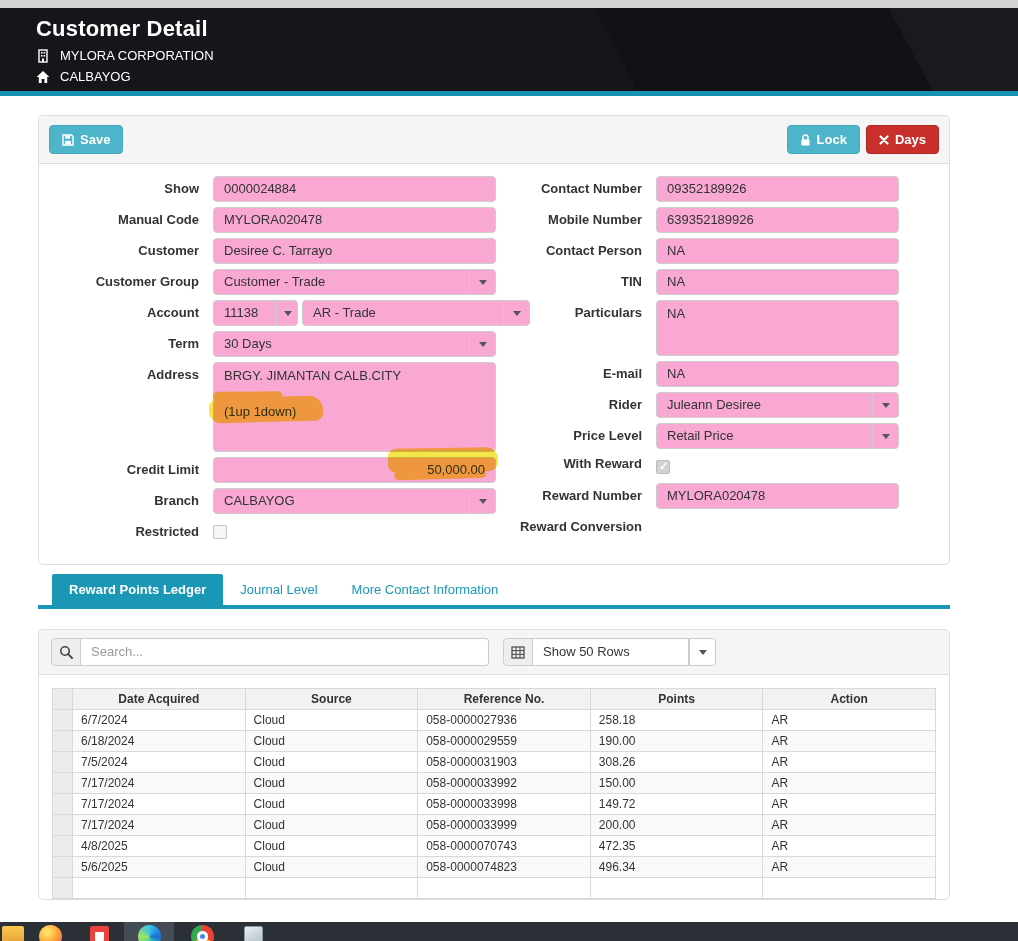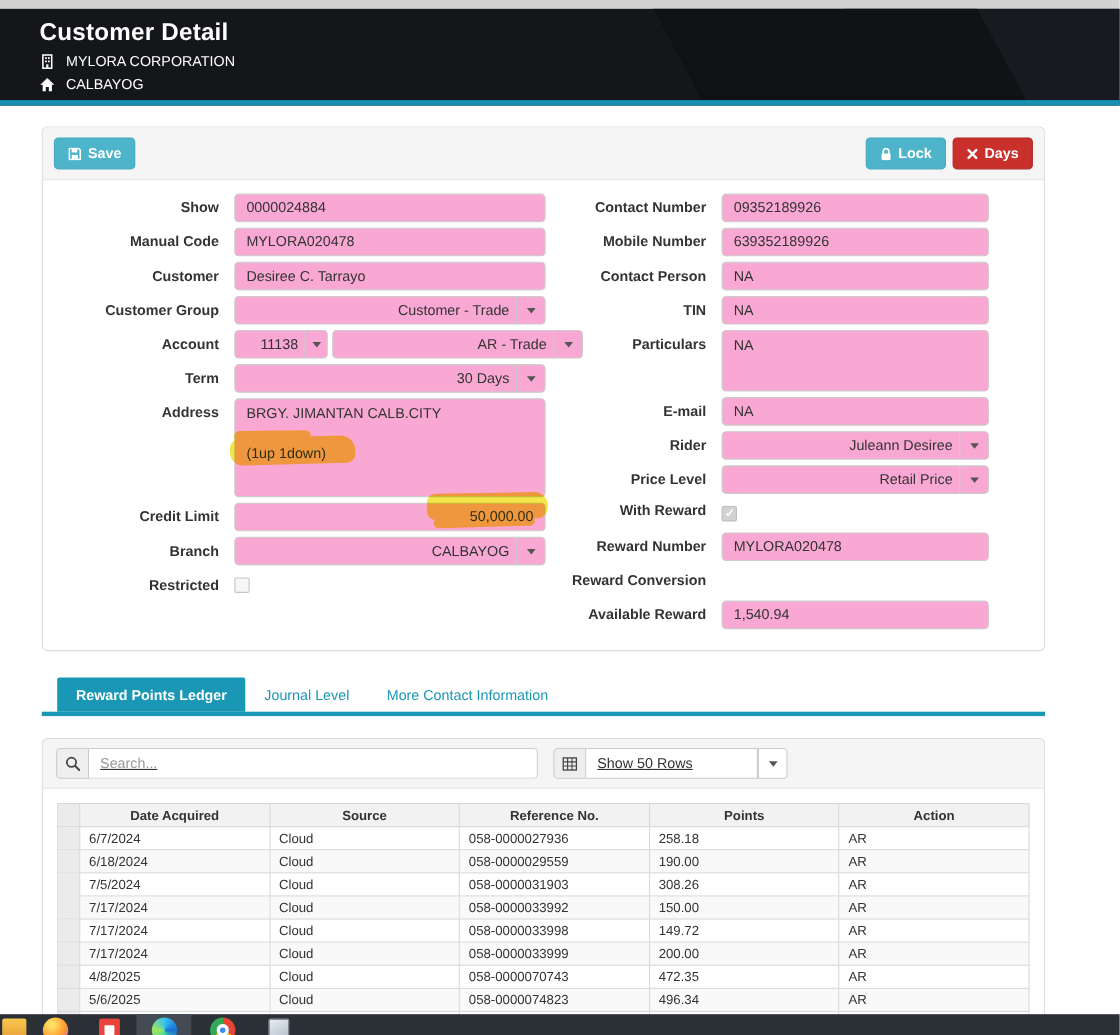--- a/index.html
+++ b/index.html
@@ -58,21 +58,21 @@
   .col-right .fctl { width:243px; }
   .input {
     background:#f9a8d4; border:1px solid #ccc; border-radius:4px;
     height:26px; line-height:24px; padding:0 10px; font-size:13px; color:#333;
     width:100%;
   }
   .input.num { text-align:right; }
   .textarea { height:90px; line-height:18px; padding-top:4px; }
   .textarea.small { height:56px; }
   .blank-line { height:18px; }
-  .select { position:relative;text-align:right; }
+  .select { position:relative; }
   .select .input { padding-right:32px; }
   .caret-box {
     position:absolute; right:0; top:0; width:27px; height:26px;
     border-left:1px solid #ccc; display:flex; align-items:center; justify-content:center;
   }
   .caret-box::after {
     content:""; width:0; height:0;
     border-left:4px solid transparent; border-right:4px solid transparent;
     border-top:5px solid #555;
   }
@@ -91,35 +91,35 @@
     position:absolute; left:2px; top:-1px;
   }
   
   .hl { position:absolute; background:#f2df1d; opacity:.8; mix-blend-mode:multiply; pointer-events:none; z-index:5; }
   .hl-1 { left:209px; top:397px; width:114px; height:25px; border-radius:10px 14px 8px 12px; transform:rotate(-1.6deg); }
   .hl-1::after { content:""; position:absolute; left:4px; top:-6px; width:70px; height:10px; background:#f2df1d; border-radius:8px; transform:rotate(1deg); }
   .hl-2 { left:388px; top:448px; width:110px; height:24px; border-radius:8px 12px 10px 8px; transform:rotate(-1deg); }
   .hl-2::after { content:""; position:absolute; left:6px; top:22px; width:92px; height:9px; background:#f2df1d; border-radius:6px; transform:rotate(-.5deg); }
   
   .tab-bar {
-    width:912px; margin-top:24px; display:flex; align-items:flex-end;
+    width:912px; margin-top:9px; display:flex; align-items:flex-end;
     border-bottom:4px solid #1a97b5;
     padding-left:14px;
   }
   .tab {
     font-size:13px; padding:8px 17px; color:#1a97b5; cursor:pointer; white-space:nowrap;
   }
   .tab.active { background:#1a97b5; color:#fff; font-weight:bold; border-radius:2px 2px 0 0; }
   
   .panel-ledger { margin-top:20px; }
   .ledger-toolbar {
     background:#f5f5f5; border-bottom:1px solid #ddd; border-radius:5px 5px 0 0;
     padding:8px 12px; display:flex; align-items:center; gap:14px;
   }
-  .igroup { display:flex; height:28px;text-decoration:underline; }
+  .igroup { display:flex; height:28px; }
   .iaddon {
     background:#eee; border:1px solid #ccc; width:30px;
     display:flex; align-items:center; justify-content:center;
     border-radius:4px 0 0 4px;
   }
   .itext {
     border:1px solid #ccc; border-left:none; background:#fff;
     font-size:13px; color:#333; padding:0 10px; line-height:26px;
     border-radius:0 4px 4px 0;
   }
@@ -380,26 +380,20 @@
         </div>
         <div class="frow">
           <label class="flabel">Reward Number</label>
           <div class="fctl">
               <div class="input">MYLORA020478</div>
             </div>
         </div>
         <div class="frow">
           <label class="flabel">Reward Conversion</label>
         </div>
-        <div class="frow">
-          <label class="flabel">Available Reward</label>
-          <div class="fctl">
-              <div class="input">1,540.94</div>
-            </div>
-        </div>
       </div>
     </div>
   </section>
 
   <nav class="tab-bar">
       <div class="tab active">Reward Points Ledger</div>
       <div class="tab">Journal Level</div>
       <div class="tab">More Contact Information</div>
     </nav>
 

